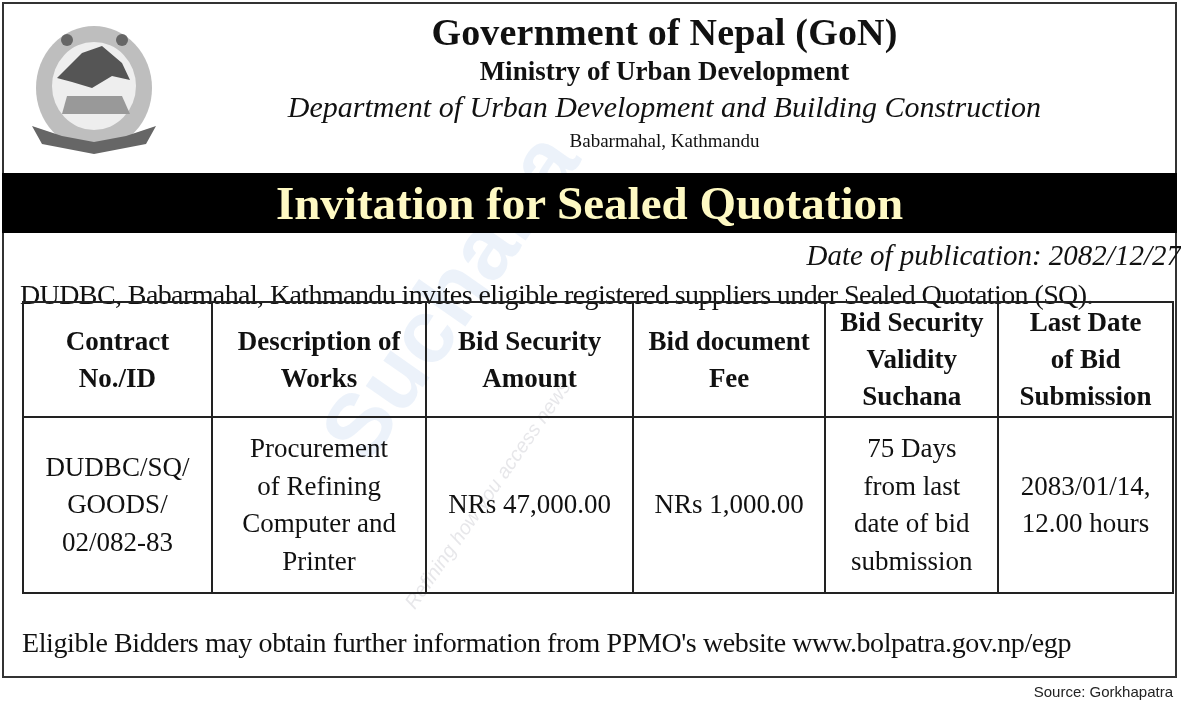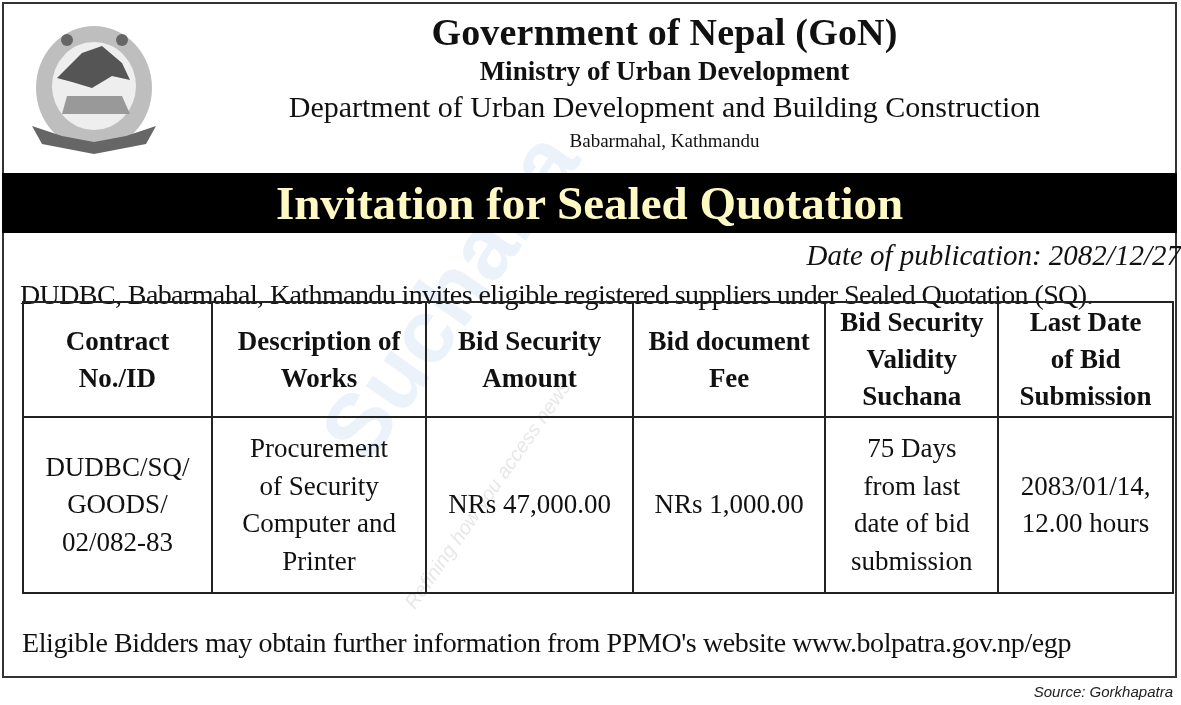--- a/index.html
+++ b/index.html
@@ -2,31 +2,31 @@
 <html><head>
   <meta charset="utf-8">
   <style>
     html, body { margin:0; padding:0; background:#ffffff; }
     body { width:1181px; height:705px; position:relative; overflow:hidden; font-family:"Liberation Serif", "DejaVu Serif", serif; color:#111; }
     .frame { position:absolute; left:2px; top:2px; width:1175px; height:676px; border:2px solid #333; box-sizing:border-box; }
     .emblem { position:absolute; left:22px; top:18px; width:145px; height:140px; }
     .hdr { position:absolute; left:160px; right:12px; text-align:center; }
     .gov { top:10px; font-size:38px; font-weight:bold; letter-spacing:0.2px; }
     .ministry { top:56px; font-size:27px; font-weight:bold; }
-    .dept { top:90px; font-size:30px; }
+    .dept { top:90px; font-size:30px;font-style:italic; }
     .addr { top:130px; font-size:19px; }
     .band { position:absolute; left:2px; width:1175px; top:173px; height:60px; background:#000; color:#fef9c3; text-align:center; font-weight:bold; font-size:47px; line-height:60px; }
     .pubdate { position:absolute; left:0; right:0; top:239px; text-align:right; font-style:italic; font-size:29px; }
     .intro { position:absolute; left:20px; right:10px; top:279px; font-size:28px; white-space:nowrap; letter-spacing:-0.6px; }
     table.bids { position:absolute; left:22px; top:301px; width:1152px; border-collapse:collapse; }
     table.bids th, table.bids td { border:2px solid #222; text-align:center; vertical-align:middle; padding:0 4px; }
     table.bids th { font-weight:bold; font-size:27px; line-height:37px; height:113px; }
     table.bids td { font-size:27px; line-height:37.5px; height:174px; }
     .footer { position:absolute; left:22px; top:627px; font-size:28px; letter-spacing:-0.4px; white-space:nowrap; }
-    .source { position:absolute; right:8px; top:683px; font-family:"Liberation Sans", "DejaVu Sans", sans-serif; font-style:italic; font-size:15px; color:#222; }
+    .source { position:absolute; right:8px; top:683px; font-family:"Liberation Sans", "DejaVu Sans", sans-serif; font-size:15px; color:#222; }
     .wm { position:absolute; pointer-events:none; }
     .wm-text { position:absolute; left:300px; top:420px; transform:rotate(-55deg); transform-origin:left top; font-family:"Liberation Sans", sans-serif; font-weight:bold; font-size:90px; color:rgba(120,160,220,0.14); white-space:nowrap; }
     .wm-sub { position:absolute; left:400px; top:600px; transform:rotate(-55deg); transform-origin:left top; font-family:"Liberation Sans", sans-serif; font-style:italic; font-size:20px; color:rgba(120,120,140,0.18); white-space:nowrap; }
   </style>
 </head>
 <body>
 
 <div class="frame"></div>
 
 <div class="wm">
@@ -71,21 +71,21 @@
       <th><span>Description of</span><br><span>Works</span></th>
       <th><span>Bid Security</span><br><span>Amount</span></th>
       <th><span>Bid document</span><br><span>Fee</span></th>
       <th><span>Bid Security</span><br><span>Validity</span><br><span>Suchana</span></th>
       <th><span>Last Date</span><br><span>of Bid</span><br><span>Submission</span></th>
     </tr>
   </thead>
   <tbody>
     <tr>
       <td><span>DUDBC/SQ/</span><br><span>GOODS/</span><br><span>02/082-83</span></td>
-      <td><span>Procurement</span><br><span>of Security</span><br><span>Computer and</span><br><span>Printer</span></td>
+      <td><span>Procurement</span><br><span>of Refining</span><br><span>Computer and</span><br><span>Printer</span></td>
       <td>NRs 47,000.00</td>
       <td>NRs 1,000.00</td>
       <td><span>75 Days</span><br><span>from last</span><br><span>date of bid</span><br><span>submission</span></td>
       <td><span>2083/01/14,</span><br><span>12.00 hours</span></td>
     </tr>
   </tbody>
 </table>
 
 <div class="footer">Eligible Bidders may obtain further information from PPMO's website www.bolpatra.gov.np/egp</div>
 <div class="source">Source: Gorkhapatra</div>

